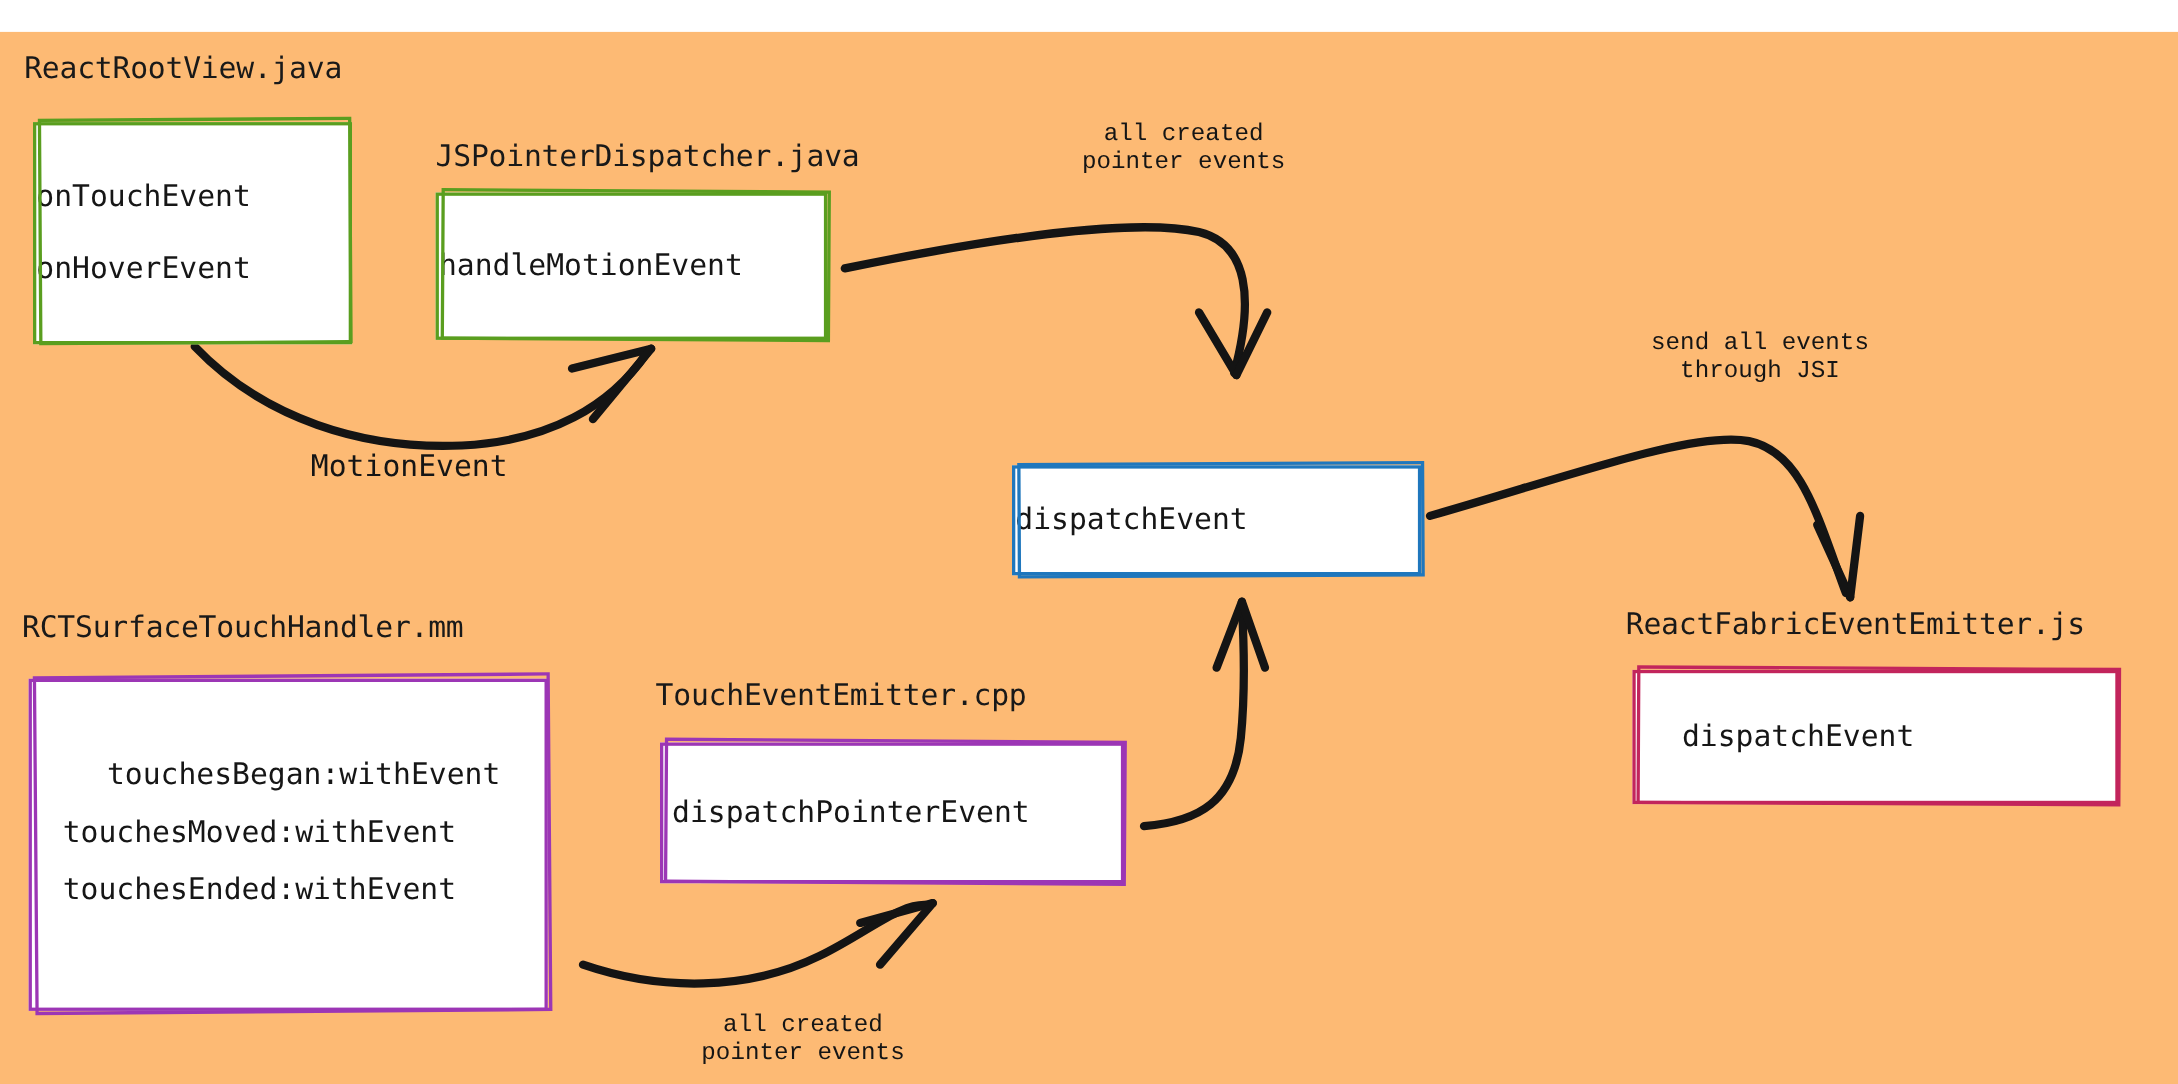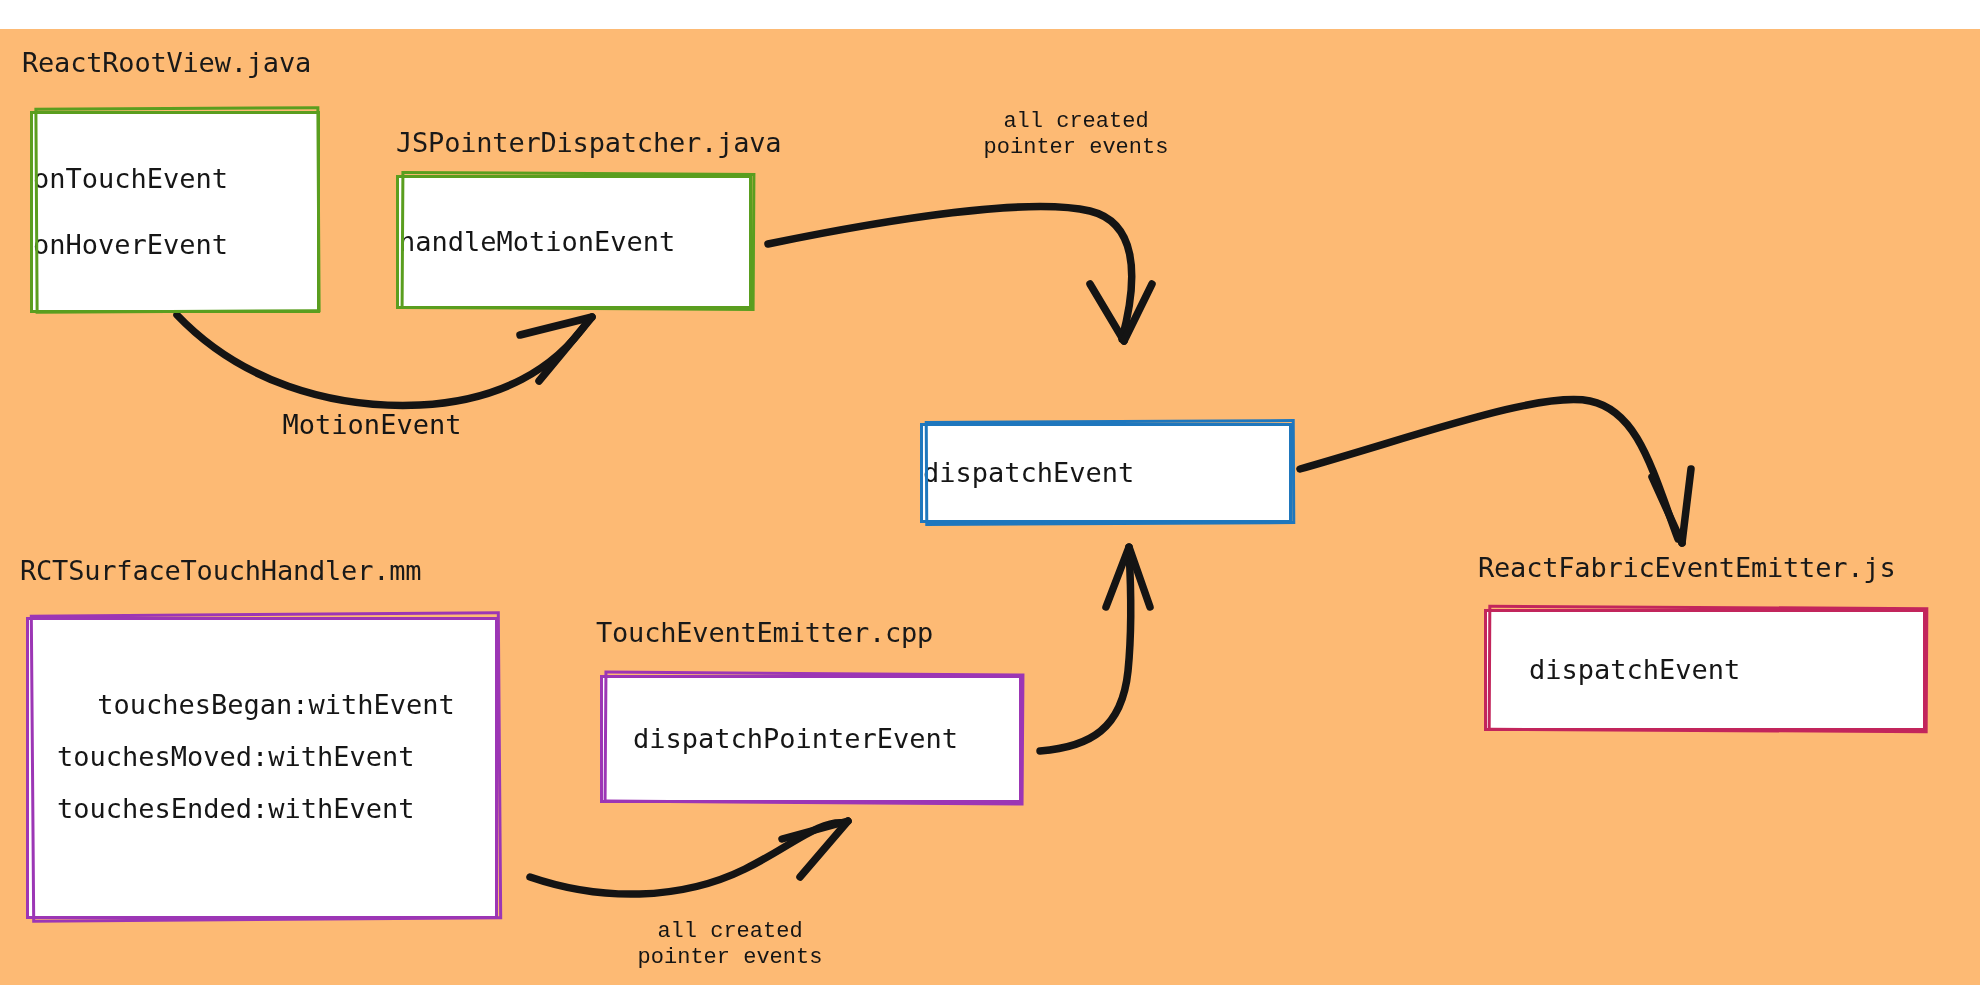--- a/index.html
+++ b/index.html
@@ -154,27 +154,29 @@
   </div>
   <div class="sketch-over" style="left:1488px; top:577px; width:440px; height:126px; border-color:#c2255c; transform:rotate(0.3deg);"></div>
 
   <div class="node-box" style="left:26px; top:588px; width:472px; height:302px; border-color:#9c36b5; padding-left:28px;">
     <div class="entry" style="margin-bottom:22px;text-align:center;">touchesBegan:withEvent</div>
     <div class="entry" style="margin-bottom:22px;">touchesMoved:withEvent</div>
     <div class="entry" style="margin-bottom:22px;">touchesEnded:withEvent</div>
   </div>
   <div class="sketch-over" style="left:31px; top:584px; width:470px; height:308px; border-color:#9c36b5; transform:rotate(-0.45deg);"></div>
 
-  <div class="node-box" style="left:600px; top:646px; width:422px; height:128px; border-color:#9c36b5; padding-left:30px;justify-content:center;">
+  <div class="node-box" style="left:600px; top:646px; width:422px; height:128px; border-color:#9c36b5; padding-left:8px;justify-content:center;">
     <div class="entry">dispatchPointerEvent</div>
   </div>
   <div class="sketch-over" style="left:604px; top:643px; width:420px; height:132px; border-color:#9c36b5; transform:rotate(0.4deg);"></div>
 
   <div class="edge-label-mono" style="left:262px; top:380px; width:220px;">MotionEvent</div>
 
   <div class="edge-label" style="left:926px; top:80px; width:300px;">all created
 pointer events</div>
 
   <div class="edge-label" style="left:580px; top:890px; width:300px;">all created
 pointer events</div>
 
+  <div class="edge-label" style="left:1450px; top:270px; width:300px;">send all events
+through JSI</div>
 
 </div>
 
 </body></html>

